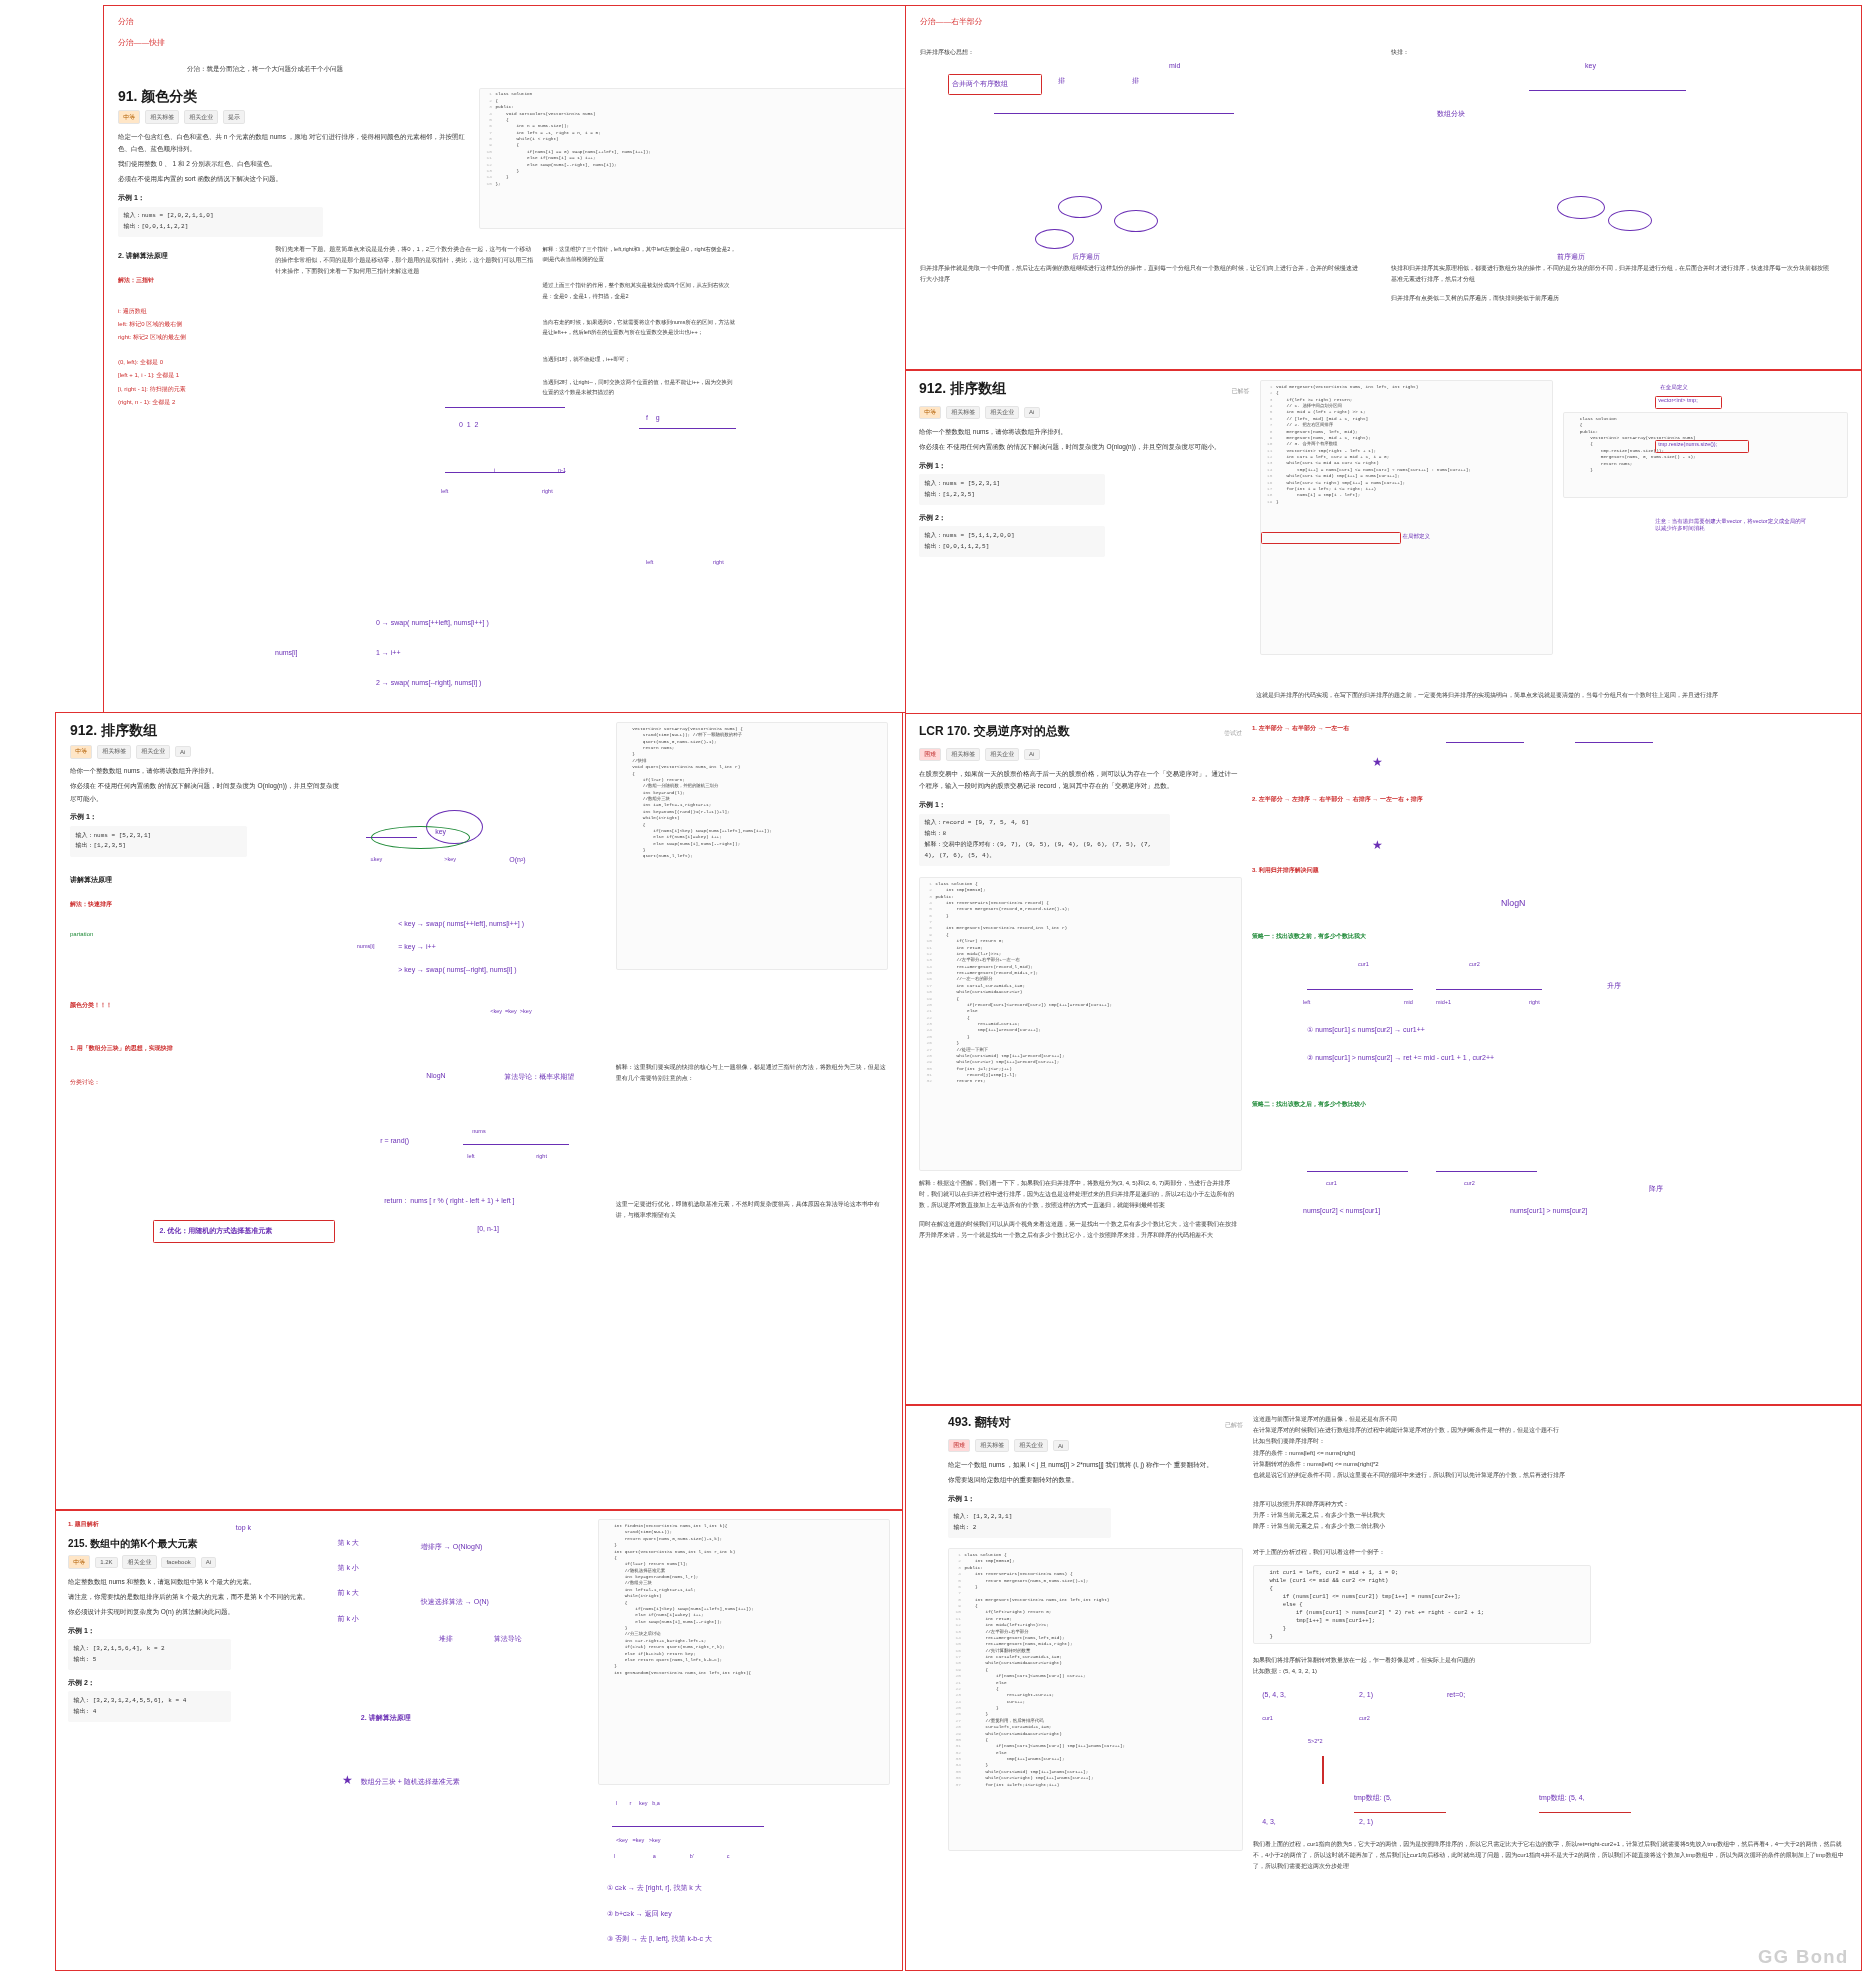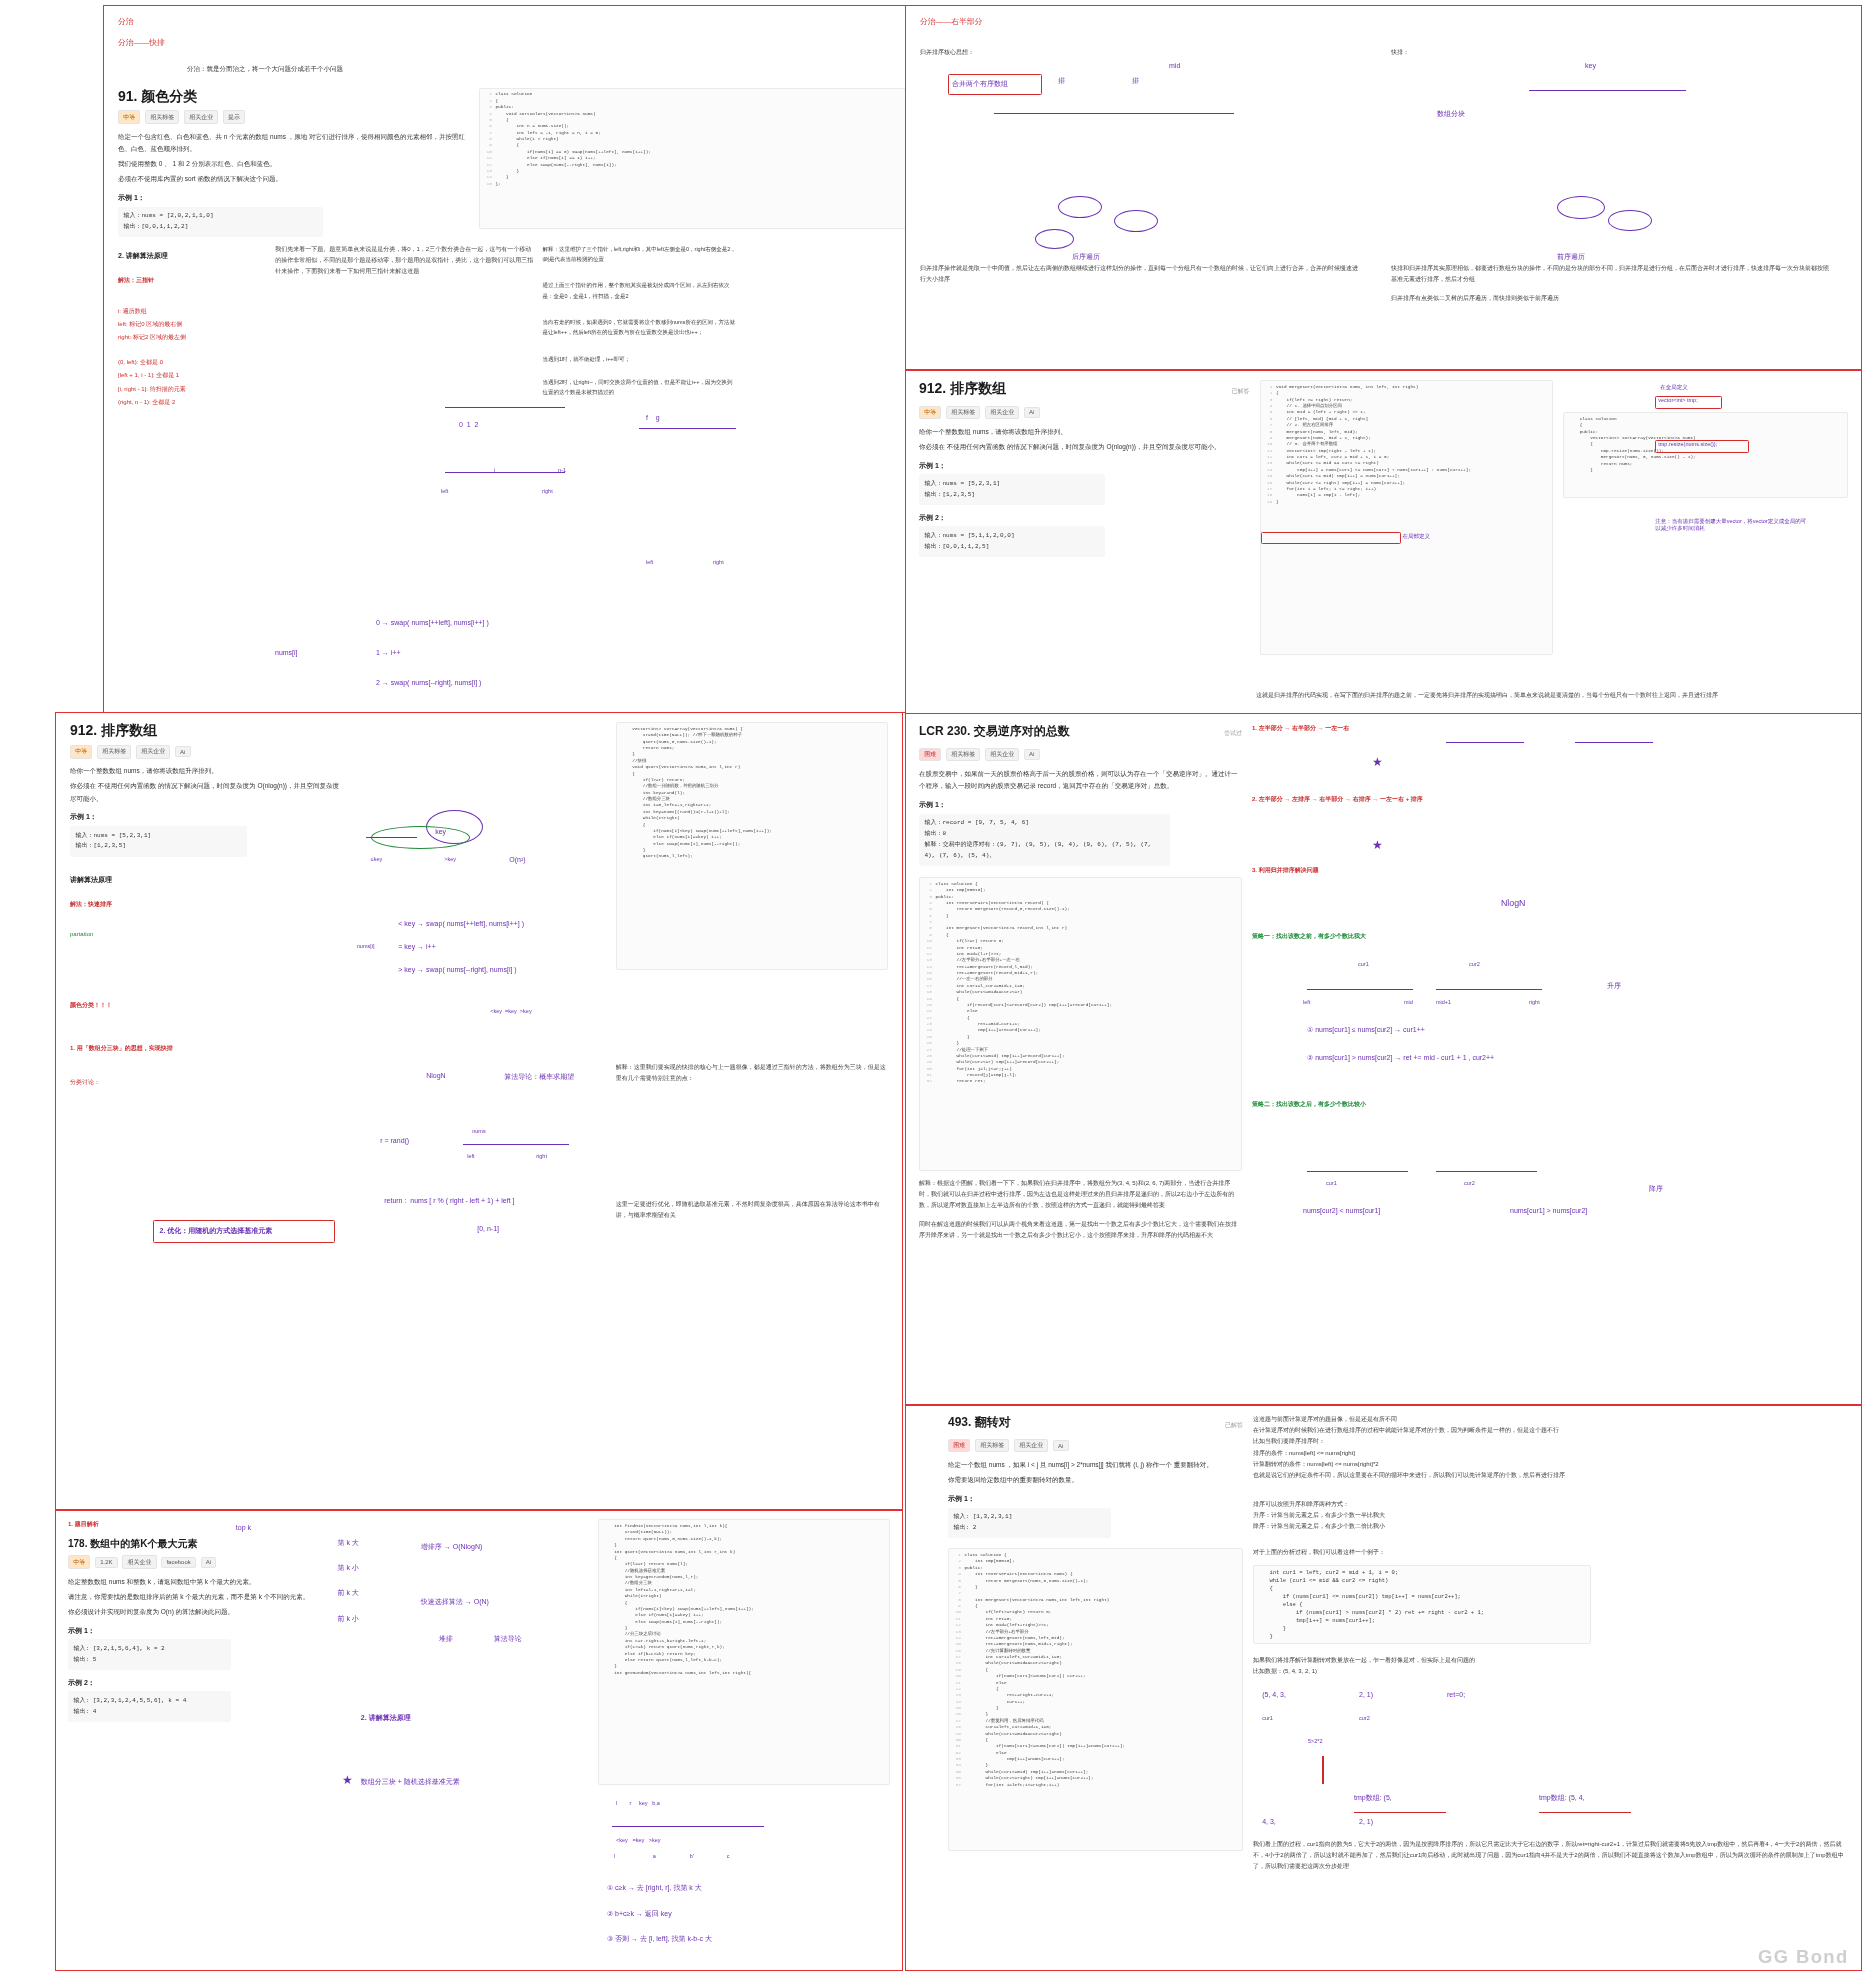--- a/index.html
+++ b/index.html
@@ -518,21 +518,21 @@
 
     <div class="redbox" style="left:97px;top:507px;width:180px;height:21px;">
       <div class="hw hand-red" style="left:5.5px;top:4.6px;font-weight:bold;">2. 优化：用随机的方式选择基准元素</div>
     </div>
   </div>
 
   <div class="panel" style="left:55px;top:1510px;width:848px;height:461px;">
     <div style="padding:8.3px 12px;display:flex;gap:9.2px;">
       <div style="width:258px;">
         <div class="note hand-red" style="font-weight:bold;">1. 题目解析</div>
-        <div class="h-title" style="font-size:10px;margin-top:6.5px;">178. 数组中的第K个最大元素</div>
+        <div class="h-title" style="font-size:10px;margin-top:6.5px;">215. 数组中的第K个最大元素</div>
         <div class="meta">
           <span class="tag mid">中等</span>
           <span class="tag">1.2K</span>
           <span class="tag">相关企业</span>
           <span class="tag">facebook</span>
           <span class="tag">Ai</span>
         </div>
         <div class="p-text">给定整数数组 nums 和整数 k，请返回数组中第 k 个最大的元素。</div>
         <div class="p-text">请注意，你需要找的是数组排序后的第 k 个最大的元素，而不是第 k 个不同的元素。</div>
         <div class="p-text">你必须设计并实现时间复杂度为 O(n) 的算法解决此问题。</div>
@@ -677,21 +677,21 @@
         <div class="hw hand-green" style="left:9.2px;top:390px;">② b+c≥k → 返回 key</div>
         <div class="hw hand-green" style="left:9.2px;top:415px;">③ 否则 → 去 [l, left], 找第 k-b-c 大</div>
       </div>
     </div>
   </div>
 
   <div class="panel" style="left:905px;top:713px;width:957px;height:692px;">
     <div style="padding:9.2px 13px;display:flex;gap:10px;">
       <div style="width:323px;">
         <div style="display:flex;align-items:center;justify-content:space-between;">
-          <div class="h-title" style="font-size:12px;">LCR 230. 交易逆序对的总数</div>
+          <div class="h-title" style="font-size:12px;">LCR 170. 交易逆序对的总数</div>
           <div class="answered">尝试过</div>
         </div>
         <div class="meta">
           <span class="tag hard">困难</span>
           <span class="tag">相关标签</span>
           <span class="tag">相关企业</span>
           <span class="tag">Ai</span>
         </div>
         <div class="p-text">在股票交易中，如果前一天的股票价格高于后一天的股票价格，则可以认为存在一个「交易逆序对」。通过计一个程序，输入一段时间内的股票交易记录 record，返回其中存在的「交易逆序对」总数。</div>
         <div class="ex-title">示例 1：</div>

